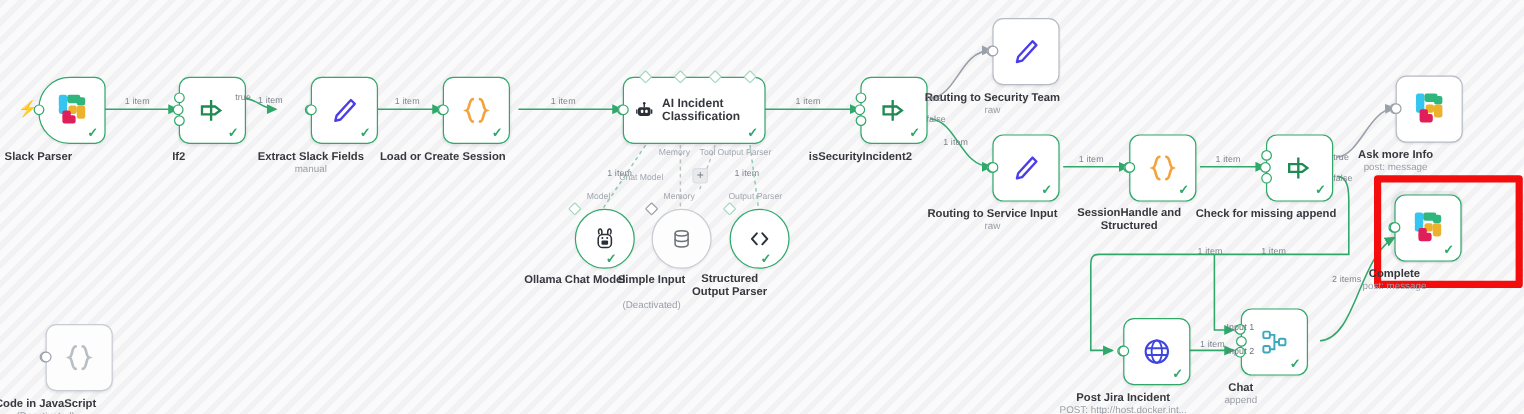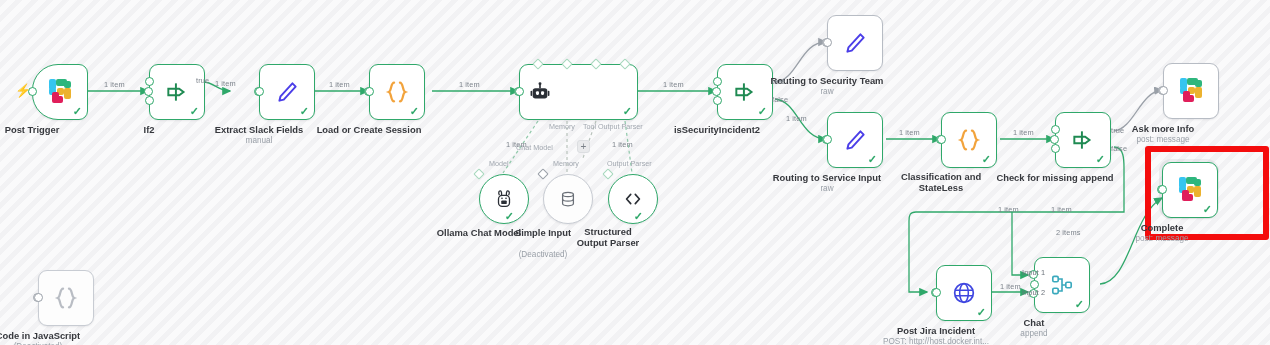--- a/index.html
+++ b/index.html
@@ -157,21 +157,21 @@
         <i style="background:#2eb67d;width:11px;height:7px;left:9px;top:0px;"></i>
         <i style="background:#2eb67d;width:7px;height:7px;left:17px;top:2px;"></i>
         <i style="background:#ecb22e;width:7px;height:11px;left:17px;top:9px;"></i>
         <i style="background:#ecb22e;width:7px;height:7px;left:10px;top:9px;"></i>
         <i style="background:#e01e5a;width:11px;height:7px;left:5px;top:17px;"></i>
         <i style="background:#e01e5a;width:7px;height:7px;left:5px;top:13px;"></i>
       </div>
       <span class="tick">✓</span>
     </div>
     <div class="port r"></div>
-    <div class="ntitle">Post Trigger</div>
+    <div class="ntitle">Slack Parser</div>
   </div>
   <div class="bolt" style="left:15px;top:84px;">⚡</div>
 
   <div class="node ok" style="left:149px;top:64px;">
     <div class="nbox">
       <svg width="26" height="26" viewBox="0 0 24 24">
         <path d="M4 9 H14 L18 12 L14 15 H4 Z" fill="none" stroke="#1f8a52" stroke-width="1.8"></path>
         <path d="M11 4 V20" stroke="#1f8a52" stroke-width="1.8"></path>
       </svg>
       <span class="tick">✓</span>
@@ -211,20 +211,21 @@
   <div class="node wide ok" style="left:519px;top:64px;">
     <div class="nbox" style="justify-content:flex-start;padding-left:9px;">
       <svg width="22" height="22" viewBox="0 0 24 24">
         <rect x="4" y="8" width="16" height="11" rx="3" fill="#2b2f36"></rect>
         <rect x="7.6" y="11.2" width="3.3" height="4" rx="1.2" fill="#fff"></rect>
         <rect x="13.1" y="11.2" width="3.3" height="4" rx="1.2" fill="#fff"></rect>
         <path d="M12 3.5 V8" stroke="#2b2f36" stroke-width="1.8"></path>
         <circle cx="12" cy="3" r="1.6" fill="#2b2f36"></circle>
         <path d="M2.6 11.5 V15.5 M21.4 11.5 V15.5" stroke="#2b2f36" stroke-width="1.8" stroke-linecap="round"></path>
       </svg>
+      <div class="ailabel">AI Incident Classification</div>
       <span class="tick">✓</span>
     </div>
     <div class="port l"></div>
     <div class="port r"></div>
     <div class="port diamond" style="left:15px;bottom:-4px;"></div>
     <div class="port diamond" style="left:44px;bottom:-4px;"></div>
     <div class="port diamond" style="left:73px;bottom:-4px;"></div>
     <div class="port diamond" style="left:102px;bottom:-4px;"></div>
   </div>
   <div class="subcon" style="left:516px;top:122px;margin-top:21px;">Chat Model</div>
@@ -321,21 +322,21 @@
   <div class="node ok" style="left:941px;top:112px;">
     <div class="nbox">
       <svg width="28" height="28" viewBox="0 0 24 24">
         <path d="M9.5 4 C6.5 4 7.5 11 5 12 C7.5 13 6.5 20 9.5 20" fill="none" stroke="#f2a33c" stroke-width="1.9" stroke-linecap="round"></path>
         <path d="M14.5 4 C17.5 4 16.5 11 19 12 C16.5 13 17.5 20 14.5 20" fill="none" stroke="#f2a33c" stroke-width="1.9" stroke-linecap="round"></path>
       </svg>
       <span class="tick">✓</span>
     </div>
     <div class="port l"></div>
     <div class="port r"></div>
-    <div class="ntitle two">Classification and StateLess</div>
+    <div class="ntitle two">SessionHandle and Structured</div>
   </div>
 
   <div class="node ok" style="left:1055px;top:112px;">
     <div class="nbox">
       <svg width="26" height="26" viewBox="0 0 24 24">
         <path d="M4 9 H14 L18 12 L14 15 H4 Z" fill="none" stroke="#1f8a52" stroke-width="1.8"></path>
         <path d="M11 4 V20" stroke="#1f8a52" stroke-width="1.8"></path>
       </svg>
       <span class="tick">✓</span>
     </div>
@@ -442,15 +443,15 @@
   <div class="wlab" style="left:786px;top:114px;">1 item</div>
   <div class="wlab" style="left:899px;top:128px;">1 item</div>
   <div class="wlab" style="left:1013px;top:128px;">1 item</div>
   <div class="wlab" style="left:1111px;top:126px;">true</div>
   <div class="wlab" style="left:1111px;top:144px;">false</div>
   <div class="wlab" style="left:998px;top:205px;">1 item</div>
   <div class="wlab" style="left:1051px;top:205px;">1 item</div>
   <div class="wlab" style="left:1000px;top:282px;">1 item</div>
   <div class="wlab dark" style="left:1002px;top:268px;">Input 1</div>
   <div class="wlab dark" style="left:1002px;top:288px;">Input 2</div>
-  <div class="wlab" style="left:1056px;top:228px;">2 items</div>
+  <div class="wlab" style="left:1110px;top:228px;">2 items</div>
 
 </div>
 
 </body></html>

